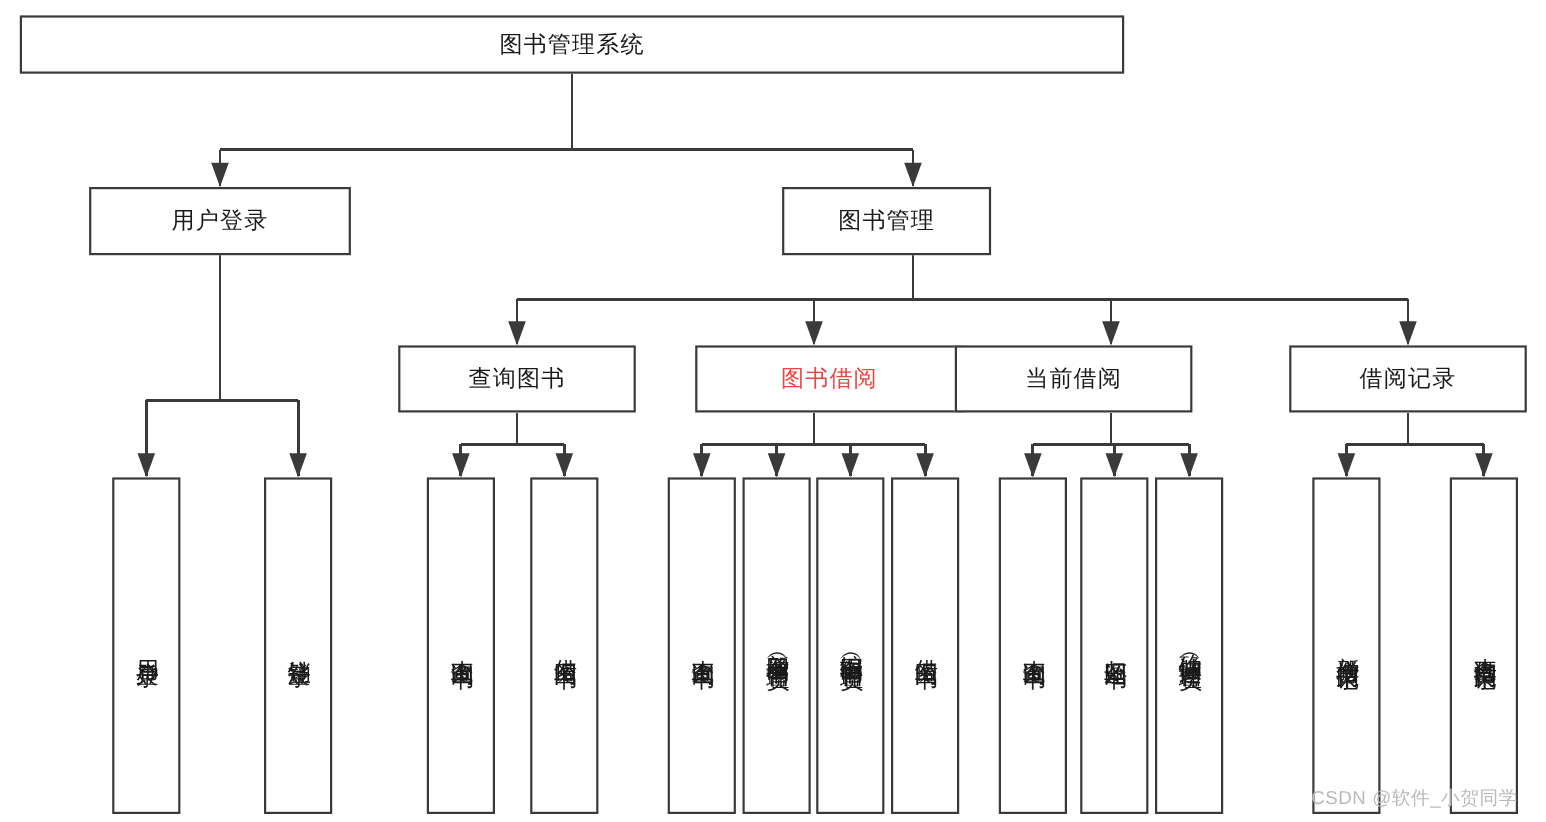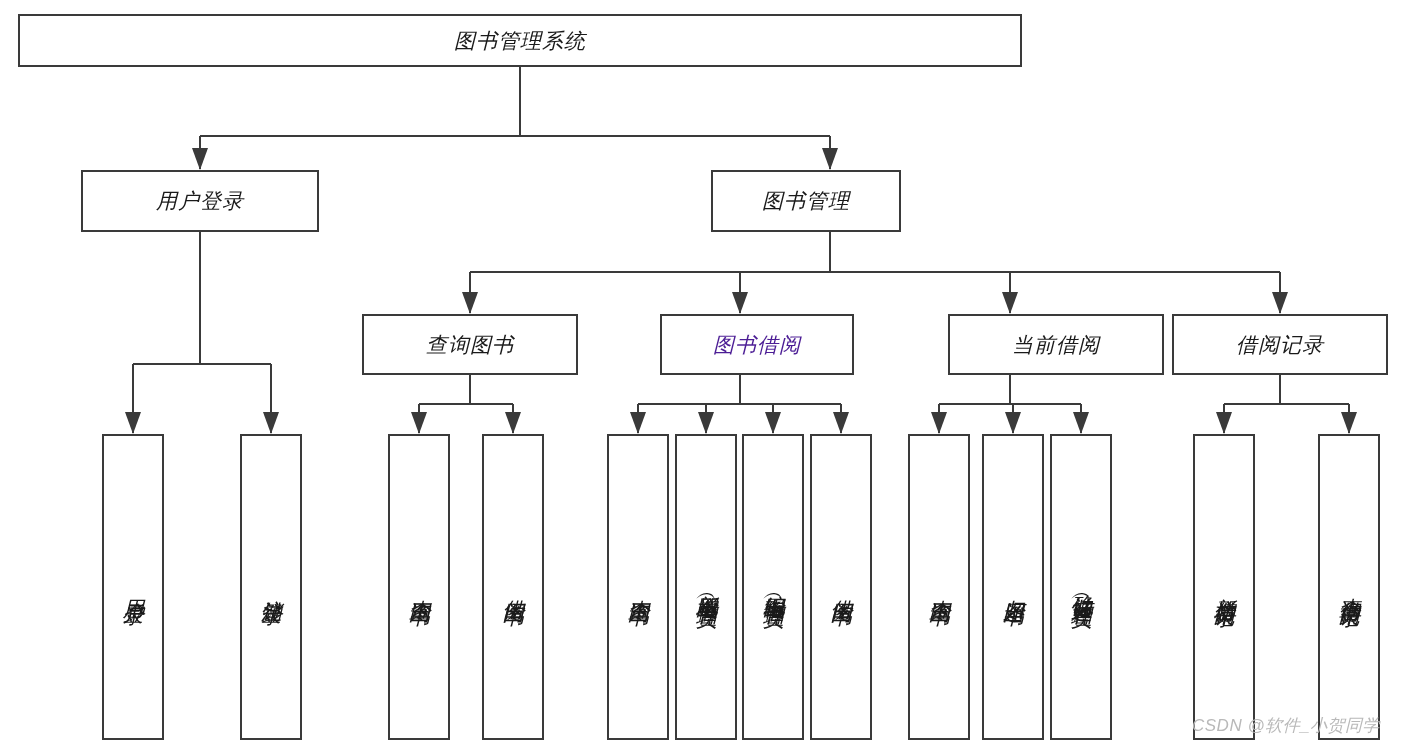--- a/index.html
+++ b/index.html
@@ -9,21 +9,20 @@
   }
   body {
     font-family: "Liberation Sans", "DejaVu Sans", sans-serif;
   }
   #canvas {
     position: relative;
     width: 1405px;
     height: 747px;
     background: #ffffff;
     overflow: hidden;
-    font-style: italic;
   }
   #edges {
     position: absolute;
     left: 0;
     top: 0;
     width: 1405px;
     height: 747px;
     pointer-events: none;
   }
   .node {
@@ -128,24 +127,24 @@
       </div>
       <div class="node node-h" style="left: 81px; top: 170px; width: 238px; height: 62px; border-color: rgb(58, 58, 58); background: rgb(255, 255, 255); color: rgb(26, 26, 26);">
         <span class="label">用户登录</span>
       </div>
       <div class="node node-h" style="left: 711px; top: 170px; width: 190px; height: 62px; border-color: rgb(58, 58, 58); background: rgb(255, 255, 255); color: rgb(26, 26, 26);">
         <span class="label">图书管理</span>
       </div>
       <div class="node node-h" style="left: 362px; top: 314px; width: 216px; height: 61px; border-color: rgb(58, 58, 58); background: rgb(255, 255, 255); color: rgb(26, 26, 26);">
         <span class="label">查询图书</span>
       </div>
-      <div class="node node-h" style="left: 632px; top: 314px; width: 194px; height: 61px; border-color: rgb(58, 58, 58); background: rgb(255, 255, 255); color: #4c1d95; margin-left: 28px;">
+      <div class="node node-h" style="left: 632px; top: 314px; width: 244px; height: 61px; border-color: rgb(58, 58, 58); background: rgb(255, 255, 255); color: #ef4444;">
         <span class="label">图书借阅</span>
       </div>
-      <div class="node node-h" style="left: 948px; top: 314px; width: 216px; height: 61px; border-color: rgb(58, 58, 58); background: rgb(255, 255, 255); color: rgb(26, 26, 26);">
+      <div class="node node-h" style="left: 868px; top: 314px; width: 216px; height: 61px; border-color: rgb(58, 58, 58); background: rgb(255, 255, 255); color: rgb(26, 26, 26);">
         <span class="label">当前借阅</span>
       </div>
       <div class="node node-h" style="left: 1172px; top: 314px; width: 216px; height: 61px; border-color: rgb(58, 58, 58); background: rgb(255, 255, 255); color: rgb(26, 26, 26); justify-content: center;">
         <span class="label">借阅记录</span>
       </div>
       <div class="node node-v center" style="left: 102px; top: 434px; width: 62px; height: 306px; border-color: rgb(58, 58, 58); background: rgb(255, 255, 255); color: rgb(26, 26, 26);">
         <span class="label">用户登录</span>
       </div>
       <div class="node node-v center" style="left: 240px; top: 434px; width: 62px; height: 306px; border-color: rgb(58, 58, 58); background: rgb(255, 255, 255); color: rgb(26, 26, 26);">
         <span class="label">注销登录</span>

